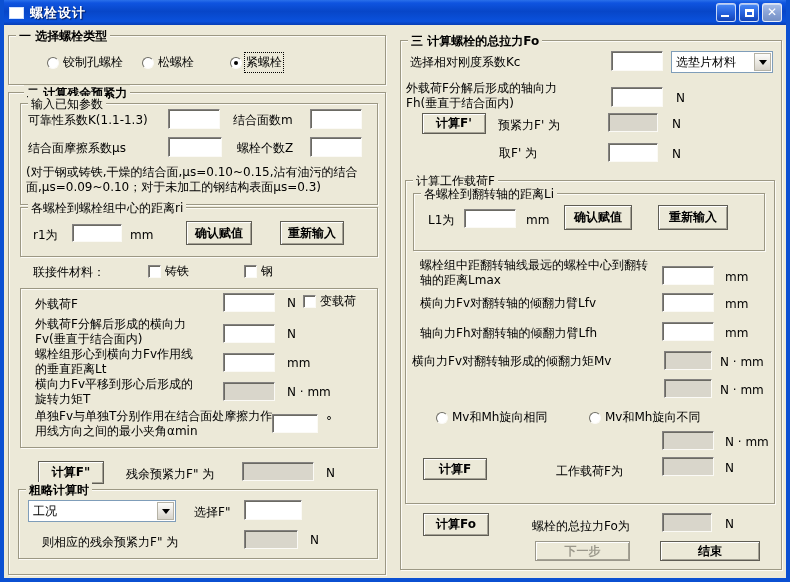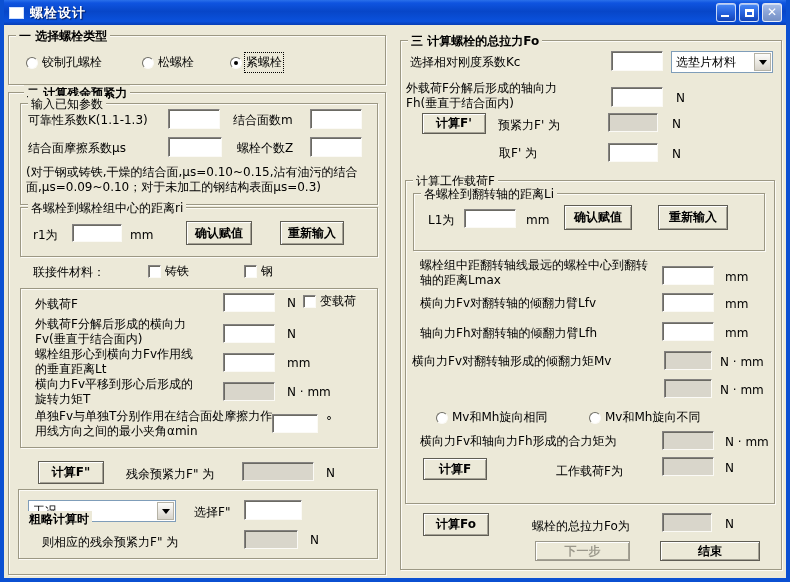--- a/index.html
+++ b/index.html
@@ -75,21 +75,21 @@
       </div>
     <div class="tb-btn close" style="left:762px;">
         <span class="glyph-x">✕</span>
       </div>
   </div>
 
   <div class="client">
 
     <div class="gb" style="left:4px;top:10px;width:378px;height:50px;"></div>
     <span class="gb-label bold" style="left:12px;top:3px;">一  选择螺栓类型</span>
-    <div class="opt" style="left:22px;top:29px;">
+    <div class="opt" style="left:43px;top:29px;">
       <span class="radio"></span>
       <span>铰制孔螺栓</span>
     </div>
     <div class="opt" style="left:138px;top:29px;">
       <span class="radio"></span>
       <span>松螺栓</span>
     </div>
     <div class="opt" style="left:226px;top:29px;">
       <span class="radio">
           <span class="dot"></span>
@@ -148,21 +148,21 @@
     <span class="lbl wrap" style="left:31px;top:384px;width:238px;">单独Fv与单独T分别作用在结合面处摩擦力作用线方向之间的最小夹角αmin</span>
     <input class="tb" style="left: 268px; top: 389px; width: 46px; height: 19px;">
     <span class="lbl" style="left:322px;top:389px;">°</span>
 
     <div class="btn" style="left:34px;top:436px;width:66px;height:23px;">计算F"</div>
     <span class="lbl" style="left:122px;top:442px;">残余预紧力F" 为</span>
     <input class="tb dis" style="left: 238px; top: 437px; width: 72px; height: 19px;" disabled="">
     <span class="lbl" style="left:322px;top:441px;">N</span>
 
     <div class="gb" style="left:14px;top:464px;width:360px;height:70px;"></div>
-    <span class="gb-label bold" style="left:22px;top:457px;margin-top:29px;">粗略计算时</span>
+    <span class="gb-label bold" style="left:22px;top:457px;">粗略计算时</span>
     <div class="combo" style="left:24px;top:475px;width:148px;height:22px;">
       <span class="combo-text">工况</span>
       <span class="combo-btn">
           <span class="arrow-dn"></span>
         </span>
     </div>
     <span class="lbl" style="left:190px;top:480px;">选择F"</span>
     <input class="tb" style="left: 240px; top: 475px; width: 58px; height: 20px;">
     <span class="lbl" style="left:38px;top:510px;">则相应的残余预紧力F" 为</span>
     <input class="tb dis" style="left: 240px; top: 505px; width: 54px; height: 19px;" disabled="">
@@ -225,21 +225,20 @@
 
     <div class="opt" style="left:432px;top:384px;">
       <span class="radio"></span>
       <span>Mv和Mh旋向相同</span>
     </div>
     <div class="opt" style="left:585px;top:384px;">
       <span class="radio"></span>
       <span>Mv和Mh旋向不同</span>
     </div>
 
-    <span class="lbl" style="left:416px;top:409px;">横向力Fv和轴向力Fh形成的合力矩为</span>
     <input class="tb dis" style="left: 658px; top: 406px; width: 52px; height: 19px;" disabled="">
     <span class="lbl" style="left:721px;top:410px;">N · mm</span>
 
     <div class="btn" style="left:419px;top:433px;width:64px;height:22px;">计算F</div>
     <span class="lbl" style="left:552px;top:439px;">工作载荷F为</span>
     <input class="tb dis" style="left: 658px; top: 432px; width: 52px; height: 19px;" disabled="">
     <span class="lbl" style="left:721px;top:436px;">N</span>
 
     <div class="btn" style="left:419px;top:488px;width:66px;height:23px;">计算Fo</div>
     <span class="lbl" style="left:528px;top:494px;">螺栓的总拉力Fo为</span>

